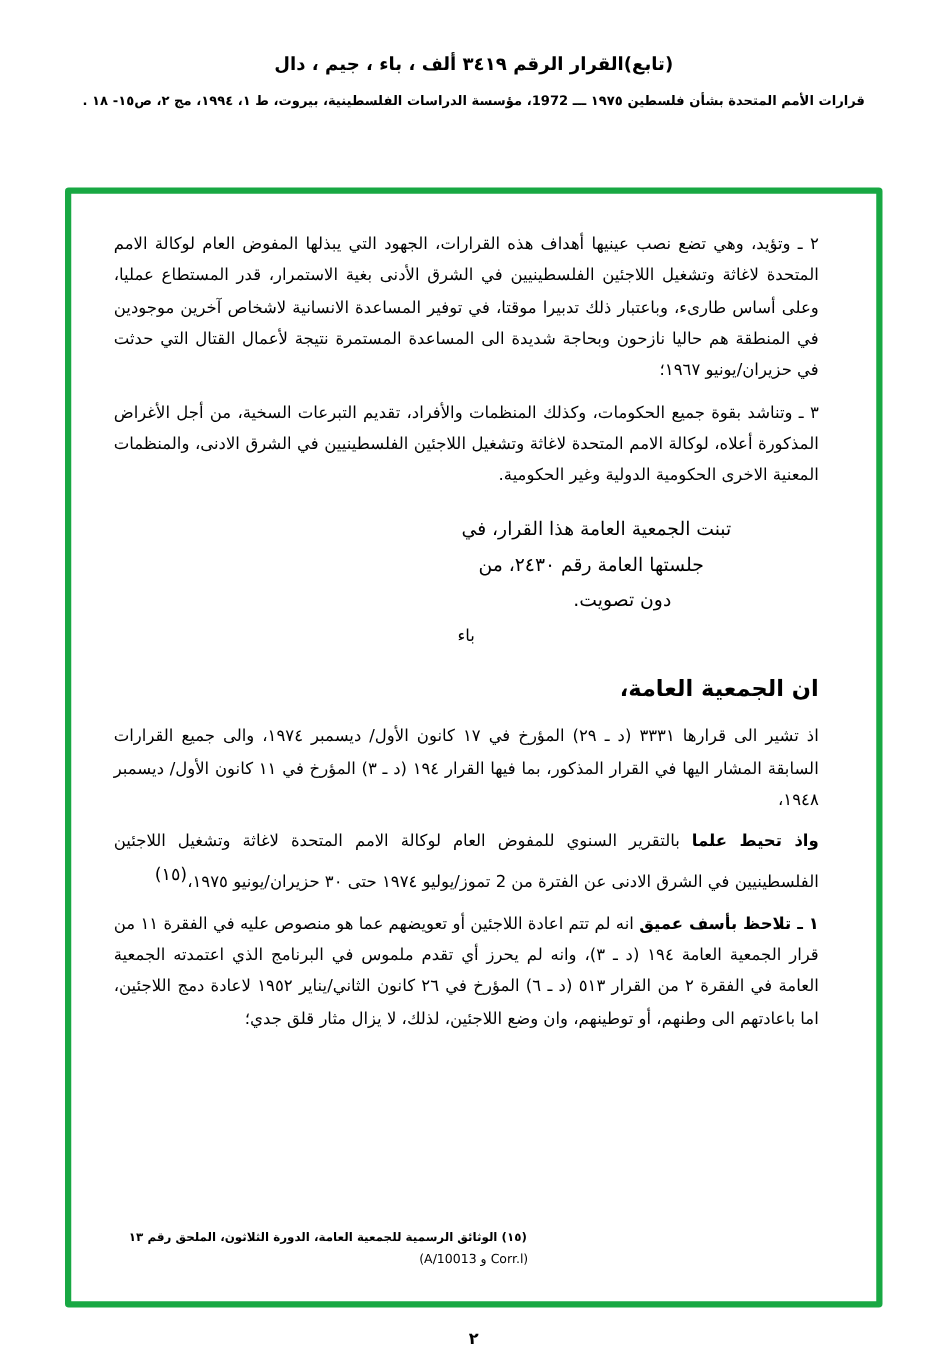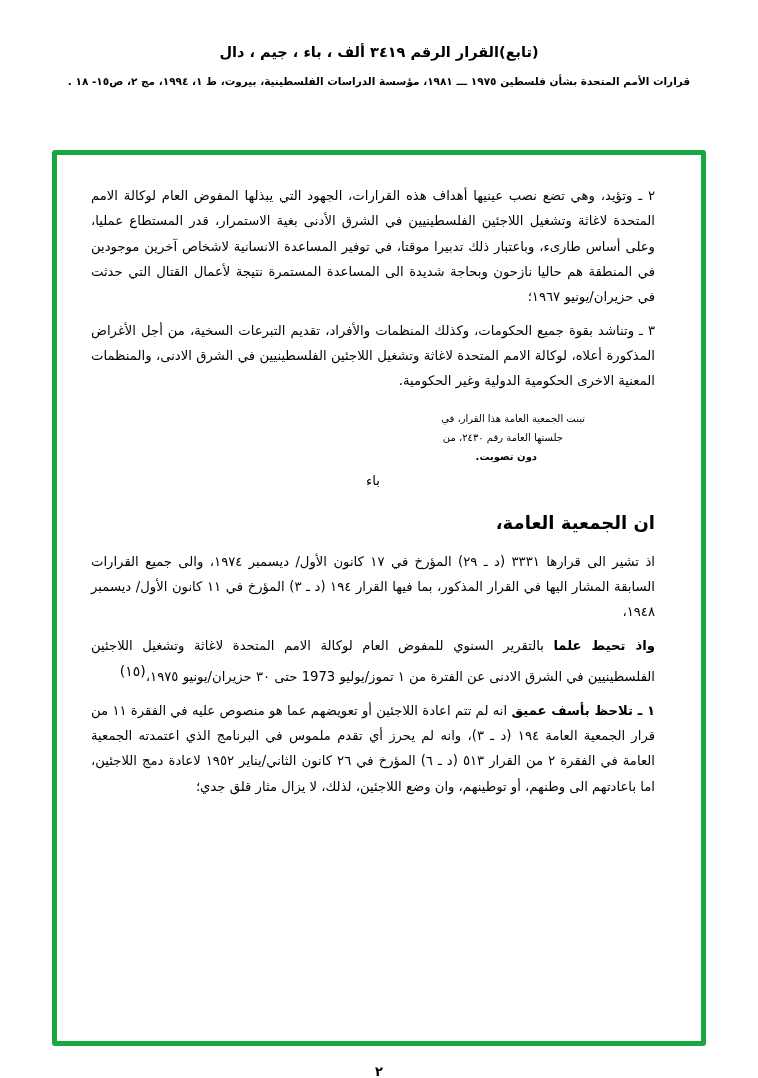--- a/index.html
+++ b/index.html
@@ -69,27 +69,27 @@
   }
   p.para.j {
     text-align: justify;
   }
   .b {
     font-weight: bold;
   }
   .gap-sm { height: 6px; }
   .gap-md { height: 13px; }
   .indent-block {
-    font-size: 10px;
+    font-size: 15px;
     line-height: 1.92;
     text-align: right;
   }
   .ind2 { padding-right: 70px; }
   .ind3 { padding-right: 92px; text-align: right; }
-  .ind4 { padding-right: 118px; font-weight: bold; }
+  .ind4 { padding-right: 118px; }
   .section-letter {
     text-align: center;
     font-size: 13.2px;
     line-height: 1.9;
     margin-top: 2px;
   }
   .sec-head {
     font-size: 18px;
     font-weight: bold;
     line-height: 1.9;
@@ -126,21 +126,21 @@
     vertical-align: super;
   }
 </style>
 </head>
 <body>
 
 <div class="page">
 
   <div class="header">
     <div class="header-title">(تابع)القرار الرقم ٣٤١٩ ألف ، باء ، جيم ، دال</div>
-    <div class="header-sub">قرارات الأمم المتحدة بشأن فلسطين ١٩٧٥ ـــ ١٩٨١، مؤسسة الدراسات الفلسطينية، بيروت، ط ١، ١٩٩٤، مج ٢، ص١٥- ١٨ .</div>
+    <div class="header-sub">قرارات الأمم المتحدة بشأن فلسطين ١٩٧٥ ـــ 1972، مؤسسة الدراسات الفلسطينية، بيروت، ط ١، ١٩٩٤، مج ٢، ص١٥- ١٨ .</div>
   </div>
 
   <div class="frame">
     <div class="frame-inner">
 
       <p class="para j">٢ ـ وتؤيد، وهي تضع نصب عينيها أهداف هذه القرارات، الجهود التي يبذلها المفوض العام لوكالة الامم المتحدة لاغاثة وتشغيل اللاجئين الفلسطينيين في الشرق الأدنى بغية الاستمرار، قدر المستطاع عمليا، وعلى أساس طارىء، وباعتبار ذلك تدبيرا موقتا، في توفير المساعدة الانسانية لاشخاص آخرين موجودين في المنطقة هم حاليا نازحون وبحاجة شديدة الى المساعدة المستمرة نتيجة لأعمال القتال التي حدثت في حزيران/يونيو ١٩٦٧؛</p>
 
       <div class="gap-sm"></div>
 
       <p class="para j">٣ ـ وتناشد بقوة جميع الحكومات، وكذلك المنظمات والأفراد، تقديم التبرعات السخية، من أجل الأغراض المذكورة أعلاه، لوكالة الامم المتحدة لاغاثة وتشغيل اللاجئين الفلسطينيين في الشرق الادنى، والمنظمات المعنية الاخرى الحكومية الدولية وغير الحكومية.</p>
@@ -156,25 +156,29 @@
       <div class="gap-md"></div>
 
       <p class="sec-head">ان الجمعية العامة،</p>
 
       <div class="gap-sm"></div>
 
       <p class="para j">اذ تشير الى قرارها ٣٣٣١ (د ـ ٢٩) المؤرخ في ١٧ كانون الأول/ ديسمبر ١٩٧٤، والى جميع القرارات السابقة المشار اليها في القرار المذكور، بما فيها القرار ١٩٤ (د ـ ٣) المؤرخ في ١١ كانون الأول/ ديسمبر ١٩٤٨،</p>
 
       <div class="gap-sm"></div>
 
-      <p class="para j"><span class="b">واذ تحيط علما</span><span> بالتقرير السنوي للمفوض العام لوكالة الامم المتحدة لاغاثة وتشغيل اللاجئين الفلسطينيين في الشرق الادنى عن الفترة من ١ تموز/يوليو 1973 حتى ٣٠ حزيران/يونيو ١٩٧٥،</span><span class="sup">(١٥)</span></p>
+      <p class="para j"><span class="b">واذ تحيط علما</span><span> بالتقرير السنوي للمفوض العام لوكالة الامم المتحدة لاغاثة وتشغيل اللاجئين الفلسطينيين في الشرق الادنى عن الفترة من 2 تموز/يوليو ١٩٧٤ حتى ٣٠ حزيران/يونيو ١٩٧٥،</span><span class="sup">(١٥)</span></p>
 
       <div class="gap-sm"></div>
 
       <p class="para j"><span class="b">١ ـ تلاحظ بأسف عميق</span><span> انه لم تتم اعادة اللاجئين أو تعويضهم عما هو منصوص عليه في الفقرة ١١ من قرار الجمعية العامة ١٩٤ (د ـ ٣)، وانه لم يحرز أي تقدم ملموس في البرنامج الذي اعتمدته الجمعية العامة في الفقرة ٢ من القرار ٥١٣ (د ـ ٦) المؤرخ في ٢٦ كانون الثاني/يناير ١٩٥٢ لاعادة دمج اللاجئين، اما باعادتهم الى وطنهم، أو توطينهم، وان وضع اللاجئين، لذلك، لا يزال مثار قلق جدي؛</span></p>
 
+      <div class="footnote">
+        <div class="ln1">(١٥)  الوثائق الرسمية للجمعية العامة، الدورة الثلاثون، الملحق رقم ١٣</div>
+        <div class="ln2">(A/10013 و Corr.l)</div>
+      </div>
 
     </div>
   </div>
 
   <div class="pagenum">٢</div>
 
 </div>
 
 </body></html>

